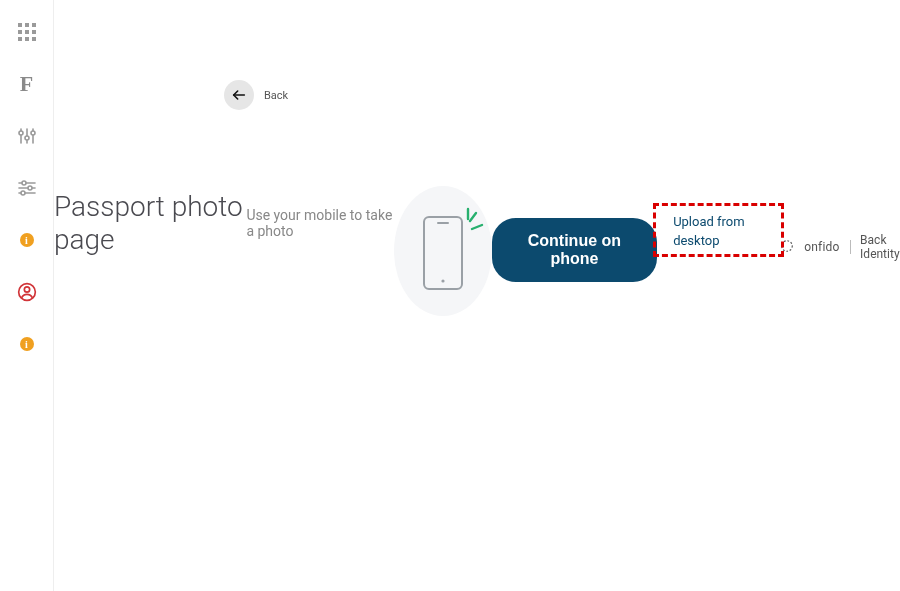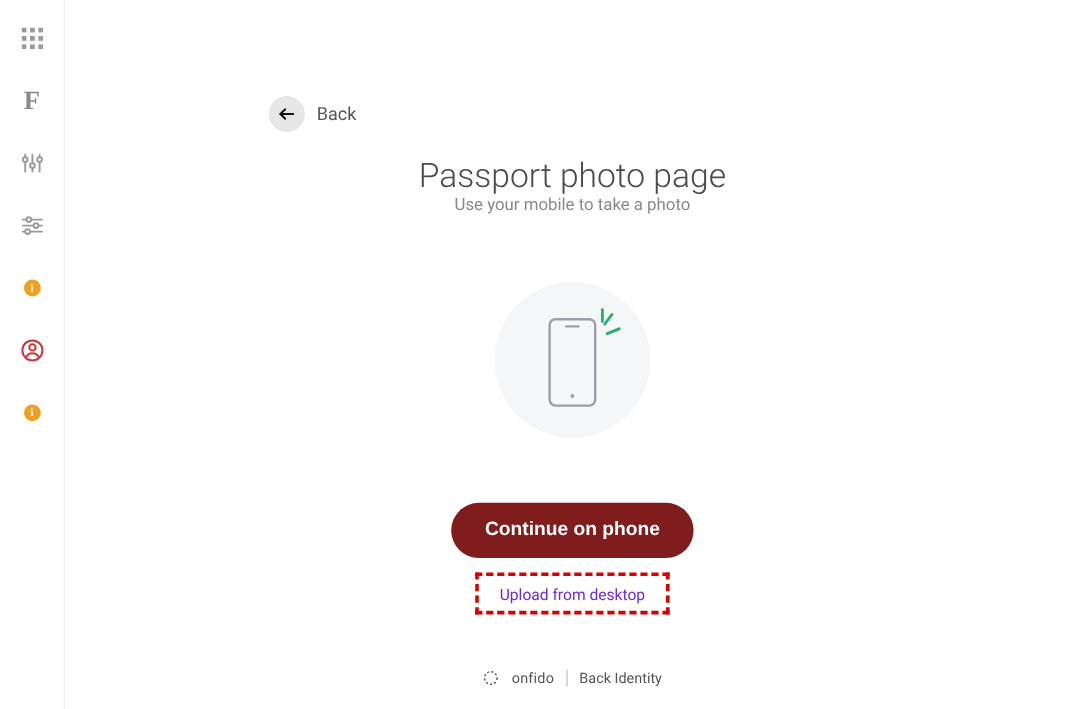--- a/index.html
+++ b/index.html
@@ -59,36 +59,36 @@
   }
   .back {
     position: absolute;
     left: 170px;
     top: 80px;
     display: flex;
     align-items: center;
     gap: 10px;
     cursor: pointer;
     color: #555;
-    font-size: 15px;
+    font-size: 11px;
   }
   .back .circle {
     width: 30px; height: 30px;
     border-radius: 50%;
     background: #e6e6e6;
     display: flex;
     align-items: center;
     justify-content: center;
     color: #111;
   }
 
   .content {
     width: 100%;
     display: flex;
-    flex-direction: column;
+    flex-direction: row;
     align-items: center;
     padding-top: 130px;
   }
   .title {
     font-size: 28px;
     font-weight: 300;
     color: #4a4a50;
     margin: 0;
   }
   .subtitle {
@@ -104,51 +104,52 @@
     background: #f5f6f8;
     display: flex;
     align-items: center;
     justify-content: center;
     position: relative;
   }
   .illustration-wrap svg { display:block; }
 
   .primary-btn {
     margin-top: 54px;
-    background: #7f1d1d;
+    background: #0c4a6e;
     color: #fff;
     border: none;
     border-radius: 24px;
     padding: 14px 28px;
     font-size: 16px;
     font-weight: 600;
     cursor: pointer;
   }
 
   .link-row {
     margin-top: 14px;
     position: relative;
     padding: 6px 16px;
   }
   .link-row a {
-    color: #6d28d9;
+    color: #0c4a6e;
     font-size: 13px;
     text-decoration: none;
     cursor: pointer;
   }
   .highlight-box {
     position: absolute;
     left: -4px; right: -4px; top: -2px; bottom: -2px;
     border: 3px dashed #d90000;
     pointer-events: none;
   }
 
   .footer-brand {
     margin-top: 48px;
     display: flex;
+    align-items: center;
     gap: 10px;
     color: #555;
     font-size: 12px;
   }
   .footer-brand .name {
     font-weight: 400;
     letter-spacing: .2px;
   }
   .footer-brand .divider {
     width: 1px; height: 14px;

